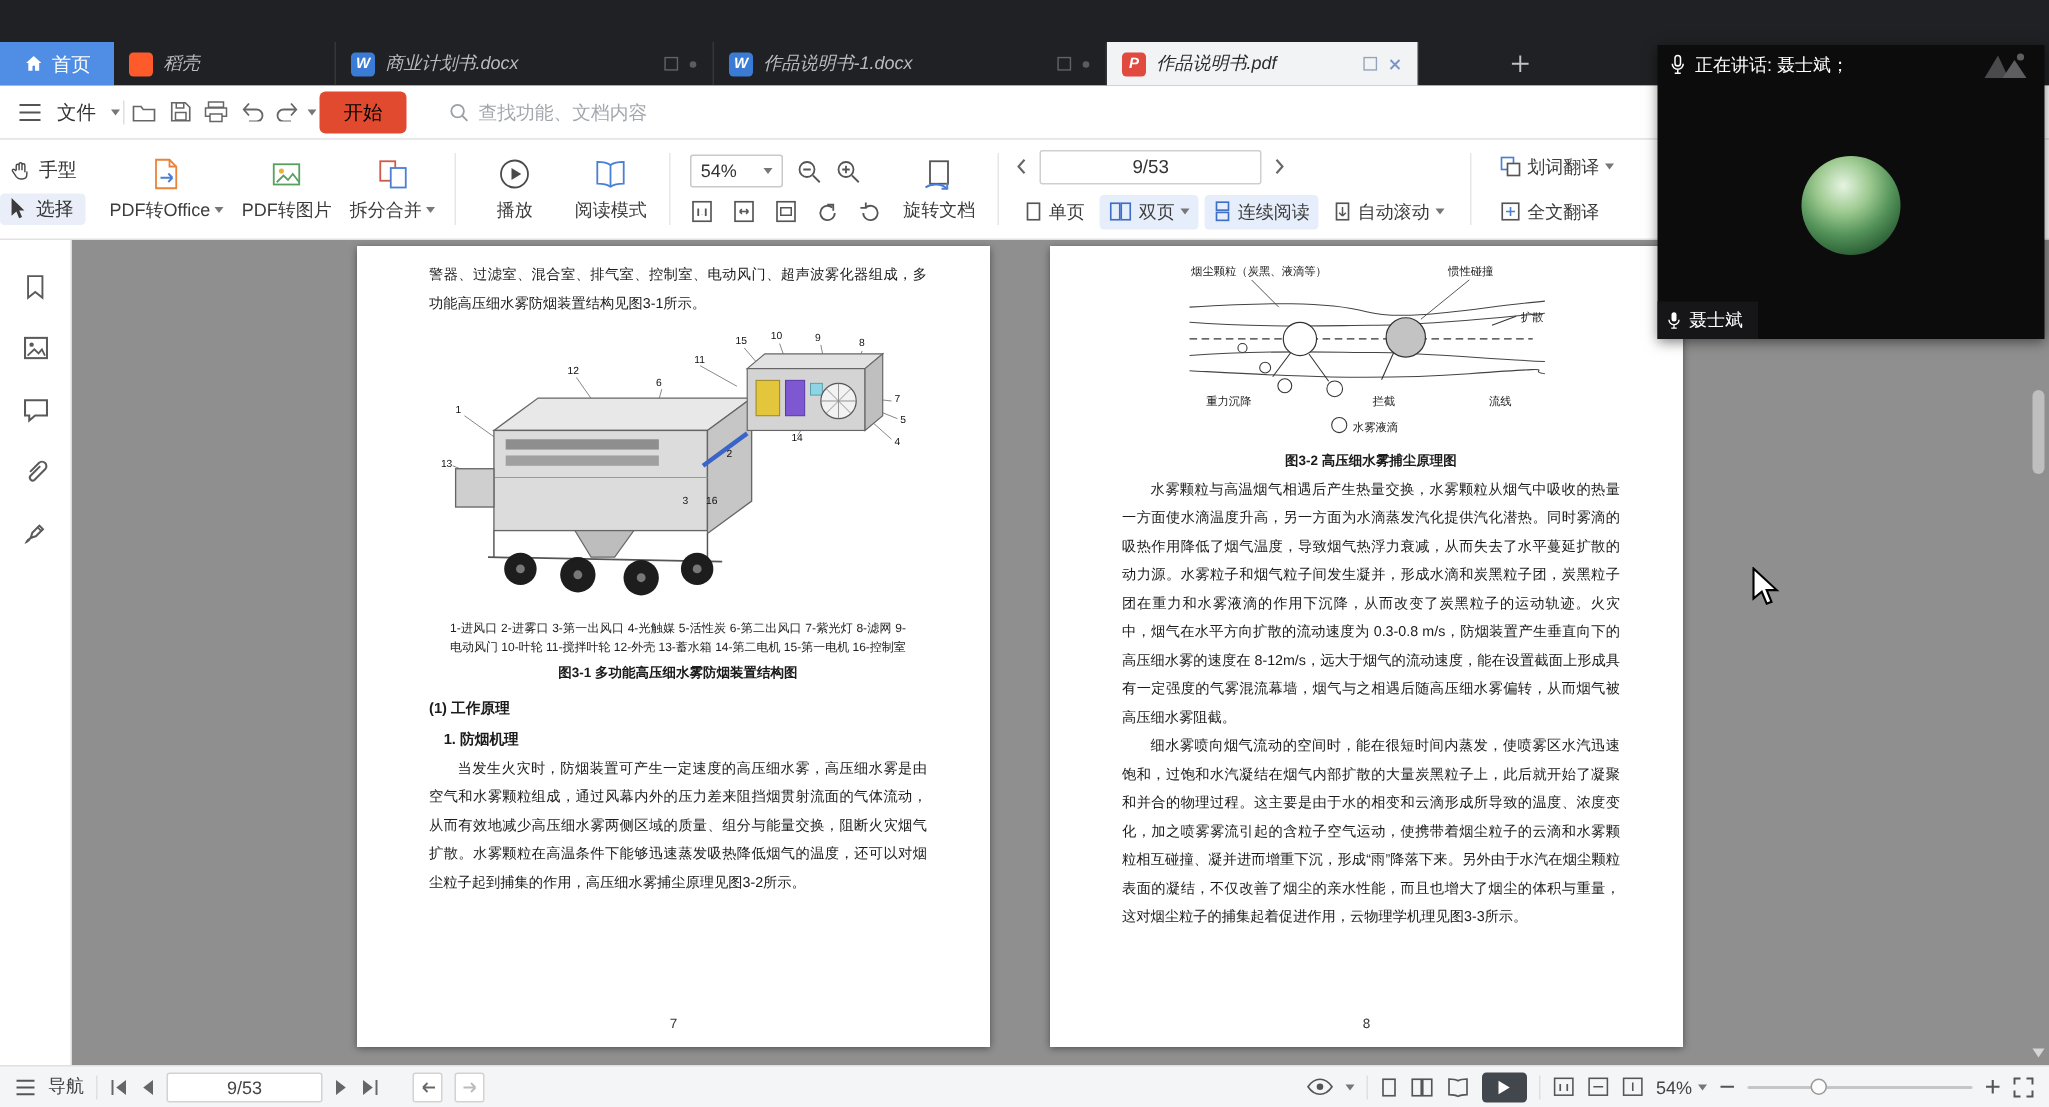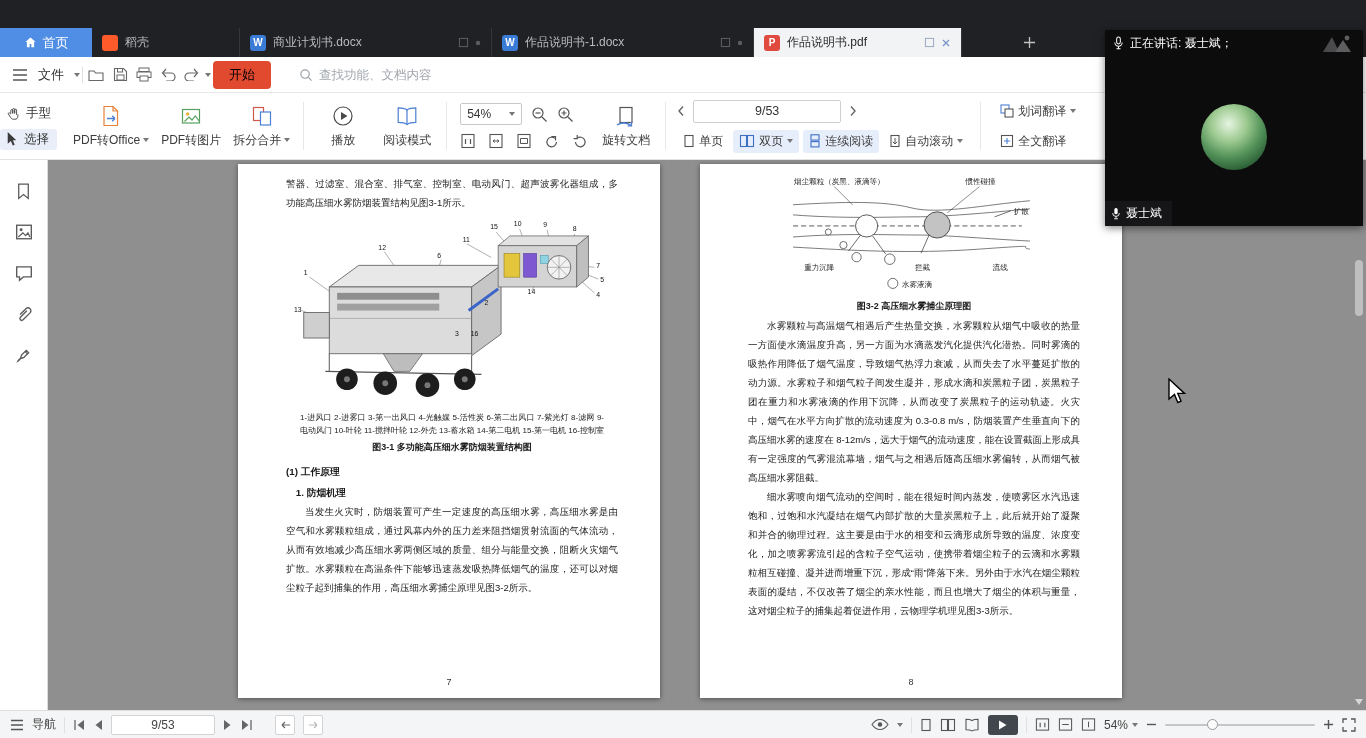--- a/index.html
+++ b/index.html
@@ -2,22 +2,22 @@
 <html><head>
 <meta charset="utf-8">
 <style>
   * { margin:0; padding:0; box-sizing:border-box; }
   html,body { width:1366px; height:738px; background:#000; font-family:"Liberation Sans","DejaVu Sans",sans-serif; }
   .app { position:relative; width:1366px; height:738px; overflow:hidden; background:#8f8f8f; }
 
   
   .tabbar { position:absolute; top:0; left:0; right:0; height:57px; background:#202124; }
   .tabs { position:absolute; left:0; bottom:0; height:29px; display:flex; align-items:stretch; }
-  .tab-home { width:92px; background:#4f8ee4; color:#fff; display:flex; align-items:center; justify-content:center; gap:6px; font-size:13px; cursor:default; }
-  .tab { display:flex; align-items:center; gap:7px; padding:0 10px; color:#b9bbbe; font-size:12px; border-right:1px solid #35363a; white-space:nowrap; overflow:hidden; }
+  .tab-home { width:76px; background:#4f8ee4; color:#fff; display:flex; align-items:center; justify-content:center; gap:6px; font-size:13px; cursor:default; }
+  .tab { display:flex; align-items:center; gap:7px; padding:0 10px; color:#b9bbbe; font-size:12px; border-right:1px solid #35363a; white-space:nowrap; overflow:hidden;font-style:italic; }
   .tab.docer { width:148px; }
   .tab.w1 { width:252px; }
   .tab.w2 { width:262px; }
   .tab.pdf-active { width:208px; background:#f2f3f5; color:#2b2b2b; }
   .tab .ghosts { margin-left:auto; display:flex; align-items:center; gap:6px; opacity:.55; }
   .doc-ic { width:16px; height:16px; border-radius:3px; display:flex; align-items:center; justify-content:center; font-size:10px; font-weight:bold; color:#fff; flex:0 0 16px; }
   .doc-ic.word { background:#3a7bd5; }
   .doc-ic.pdf  { background:#e04a3f; }
   .doc-ic.docer{ background:#ff5a2a; }
   .newtab { margin-left:55px; align-self:center; display:flex; align-items:center; justify-content:center; width:24px; height:24px; }

